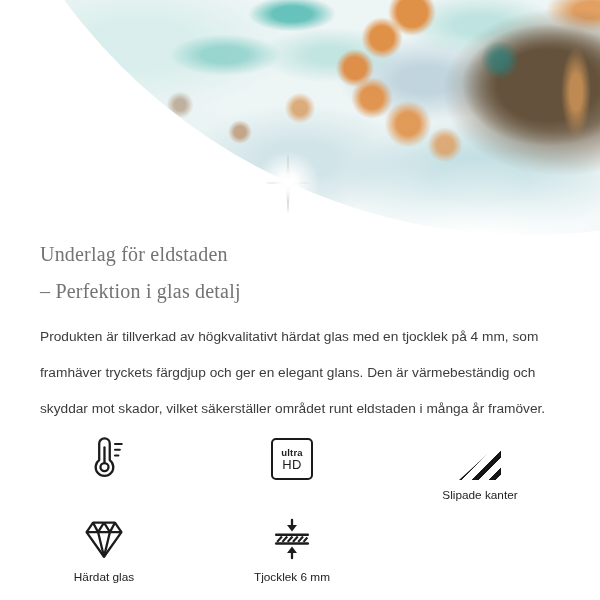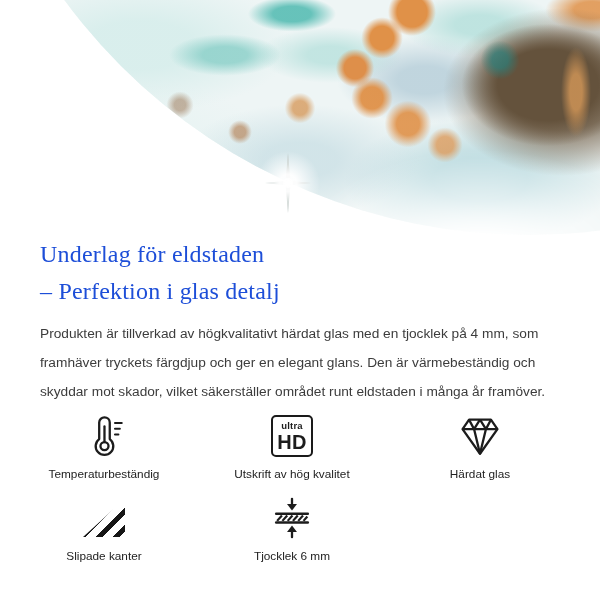--- a/index.html
+++ b/index.html
@@ -54,45 +54,45 @@
   .sparkle { position:absolute; left:258px; top:151px; width:60px; height:64px; }
   .sparkle .glow {
     position:absolute; inset:-8px;
     background: radial-gradient(circle at 50% 50%, rgba(255,255,255,.95) 0 16%, rgba(255,255,255,0) 58%);
   }
 
   
   .title {
     margin:-6px 40px 0;
     font-family:"Liberation Serif", serif;
-    font-size:24px; line-height:37px; font-weight:400;
-    color:#1d4ed8; letter-spacing:.2px;
+    font-size:20px; line-height:37px; font-weight:400;
+    color:#737373; letter-spacing:.2px;
   }
   .body-text {
     margin:9px 40px 0; width:524px;
-    font-size:13.7px; line-height:29px; color:#3c3c3c;
+    font-size:13.7px; line-height:36px; color:#3c3c3c;
   }
 
   
   .features {
     margin:7px 12px 0 10px;
     display:grid; grid-template-columns:repeat(3,188px); row-gap:14px;
   }
   .feature { display:flex; flex-direction:column; align-items:center; }
-  .feature .icon-wrap { height:46px; display:flex; align-items:center; justify-content:center; }
+  .feature .icon-wrap { height:46px; display:flex; align-items:flex-end; justify-content:center; }
   .feature .label { margin-top:8px; font-size:11.8px; color:#222; }
   svg.lineicon { stroke:#1c1c1c; fill:none; stroke-width:2.4; }
 
   .uhd-box {
     width:42px; height:42px; border:2.6px solid #1a1a1a; border-radius:5px;
     display:flex; flex-direction:column; align-items:center; justify-content:center;
     line-height:1; padding-top:1px;
   }
   .uhd-box .u-top { font-size:9.5px; font-weight:600; letter-spacing:.2px; }
-  .uhd-box .u-hd  { font-size:20px; font-weight:700; letter-spacing:.3px; margin-top:1px; }
+  .uhd-box .u-hd  { font-size:13px; font-weight:400; letter-spacing:.3px; margin-top:1px; }
 
   .stripes {
     width:42px; height:38px;
     background: repeating-linear-gradient(135deg, #161616 0 4.5px, transparent 4.5px 12px);
     clip-path: polygon(0 100%, 100% 0%, 100% 100%);
   }
 </style>
 </head>
 <body>
 
@@ -120,51 +120,49 @@
 
   <div class="feature">
     <div class="icon-wrap">
       <svg class="lineicon" width="46" height="46" viewBox="0 0 48 48" stroke-linecap="round" stroke-linejoin="round">
         <path d="M19 27.2 V10 a5.5 5.5 0 0 1 11 0 V27.2 a9.2 9.2 0 1 1 -11 0 Z"></path>
         <circle cx="24.5" cy="34.5" r="4.2"></circle>
         <path d="M24.5 30.3 V14"></path>
         <path d="M35.5 10.5 h7 M35.5 16.5 h5 M35.5 22.5 h3.5" stroke-width="2.2"></path>
       </svg>
     </div>
-    <div class="label">Temperaturbeständig</div>
   </div>
 
   <div class="feature">
     <div class="icon-wrap">
       <div class="uhd-box">
         <span class="u-top">ultra</span>
         <span class="u-hd">HD</span>
       </div>
     </div>
-    <div class="label">Utskrift av hög kvalitet</div>
   </div>
 
+
+  <div class="feature">
+    <div class="icon-wrap">
+      <div class="stripes"></div>
+    </div>
+    <div class="label">Slipade kanter</div>
+  </div>
 
   <div class="feature">
     <div class="icon-wrap">
       <svg class="lineicon" width="46" height="46" viewBox="0 0 48 48" stroke-width="2" stroke-linejoin="round">
         <path d="M24 42.5 L5.8 16.8 L12.6 7 H35.4 L42.2 16.8 Z"></path>
         <path d="M5.8 16.8 H42.2"></path>
         <path d="M12.6 7 L17.8 16.8 M24 7 L17.8 16.8 M24 7 L30.2 16.8 M35.4 7 L30.2 16.8"></path>
         <path d="M17.8 16.8 L24 42.5 M30.2 16.8 L24 42.5"></path>
       </svg>
     </div>
     <div class="label">Härdat glas</div>
-  </div>
-
-  <div class="feature">
-    <div class="icon-wrap">
-      <div class="stripes"></div>
-    </div>
-    <div class="label">Slipade kanter</div>
   </div>
 
   <div class="feature">
     <div class="icon-wrap">
       <svg width="46" height="46" viewBox="0 0 48 48">
         <g stroke="#1c1c1c" stroke-width="2.4" stroke-linecap="round">
           <path d="M24 4 V9"></path>
           <path d="M24 39 V44"></path>
         </g>
         <polygon points="18.8,9.5 29.2,9.5 24,16.2" fill="#1c1c1c"></polygon>

